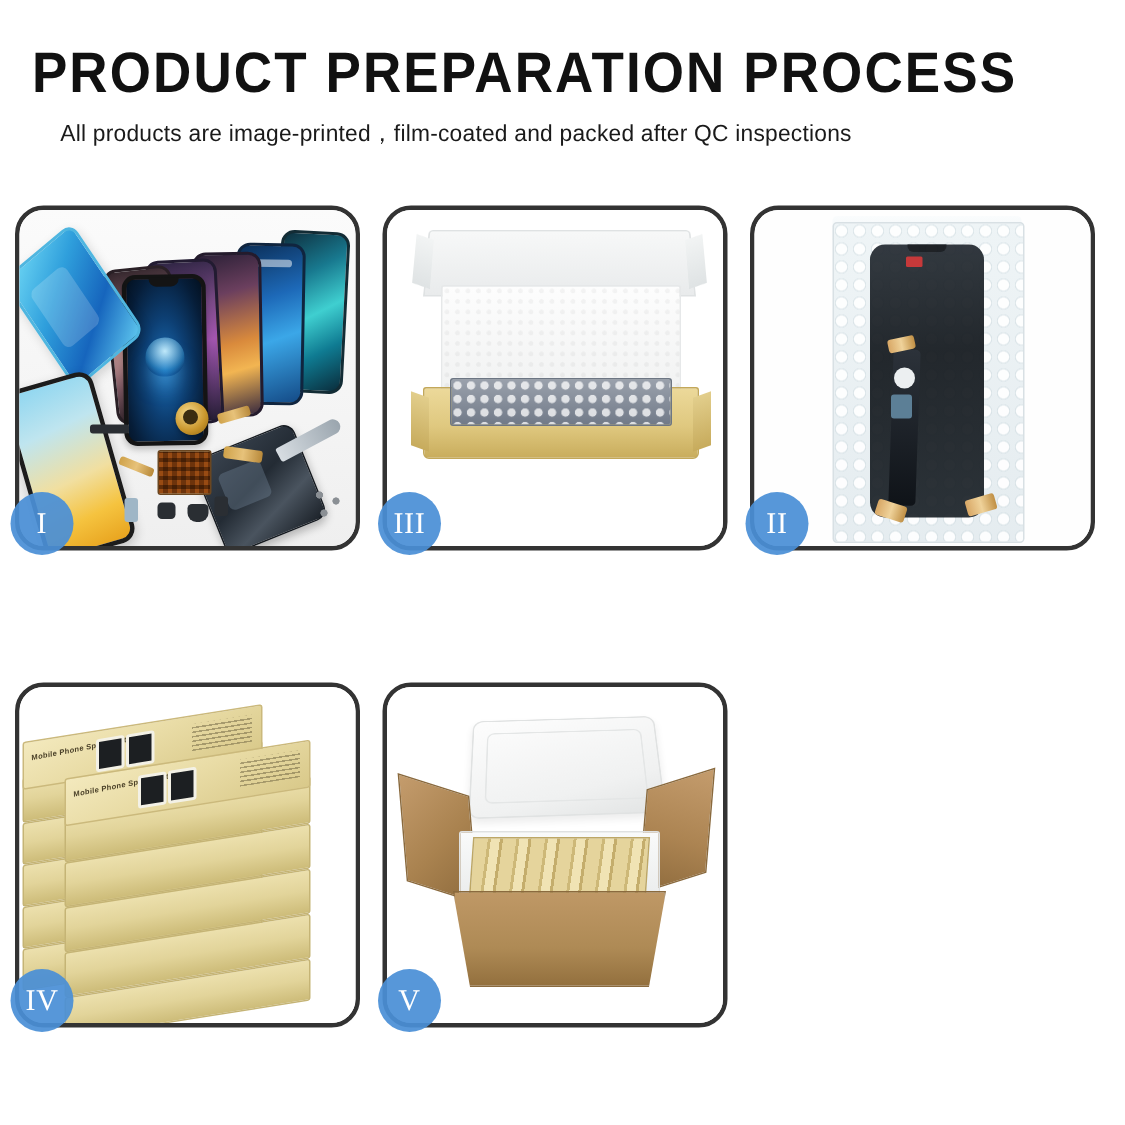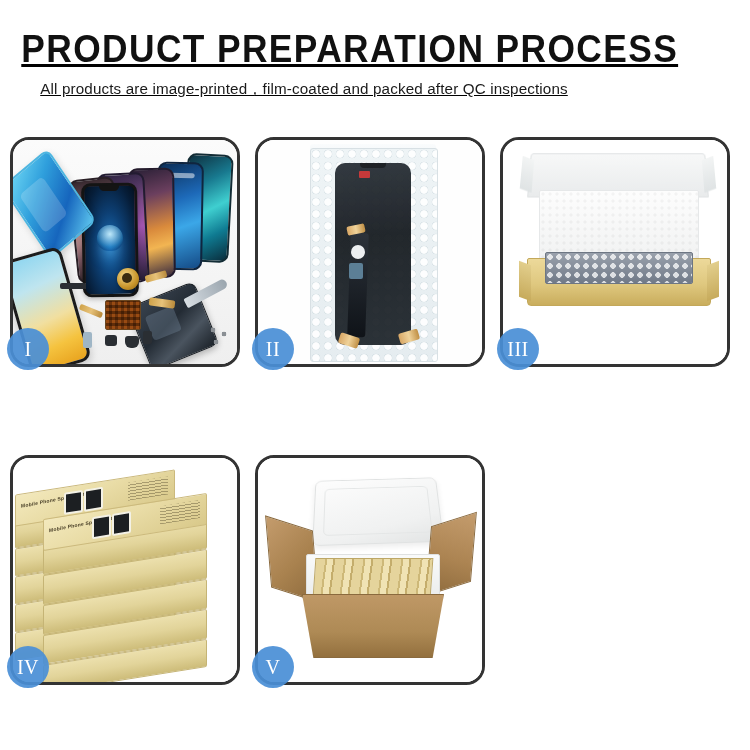--- a/index.html
+++ b/index.html
@@ -2,21 +2,21 @@
 <html><head>
 <meta charset="utf-8">
 <style>
   html,body{margin:0;padding:0;}
   body{
     width:750px;height:750px;
     background:#ffffff;
     font-family:"Liberation Sans", sans-serif;
     overflow:hidden;
   }
-  .page{position:relative;width:608px;height:750px;text-decoration:underline;}
+  .page{position:relative;width:608px;height:750px;}
 
   
   .header{text-align:center;padding-top:30px;}
   .title{
     font-family:"Liberation Sans", sans-serif;
     font-size:38px;
     font-weight:700;
     letter-spacing:1.5px;
     color:#111111;
     line-height:1.05;
@@ -469,44 +469,44 @@
         <div class="dark d2"></div>
         <div class="dark d3"></div>
         <div class="dark d4"></div>
         <div class="dark d5"></div>
         <div class="screws"></div>
       </div>
       <div class="badge">I</div>
     </div>
 
     <div class="panel">
+      <div class="photo p3">
+        <div class="lid"></div>
+        <div class="foam"></div>
+        <div class="bubbleitems"></div>
+        <div class="tray"></div>
+      </div>
+      <div class="badge">III</div>
+    </div>
+
+    <div class="panel">
       <div class="photo p2">
         <div class="bagtop"></div>
         <div class="bag">
           <div class="lcd"></div>
           <div class="redmark"></div>
           <div class="cable"></div>
           <div class="whitepad"></div>
           <div class="bluechip"></div>
           <div class="conn c1"></div>
           <div class="conn c2"></div>
           <div class="conn c3"></div>
         </div>
       </div>
       <div class="badge">II</div>
-    </div>
-
-    <div class="panel">
-      <div class="photo p3">
-        <div class="lid"></div>
-        <div class="foam"></div>
-        <div class="bubbleitems"></div>
-        <div class="tray"></div>
-      </div>
-      <div class="badge">III</div>
     </div>
 
     <div class="panel">
       <div class="photo p4">
         <div class="stack">
           <div class="sbox sb5"></div>
           <div class="sbox sb4"></div>
           <div class="sbox sb3"></div>
           <div class="sbox sb2"></div>
           <div class="sbox sb1"></div>

